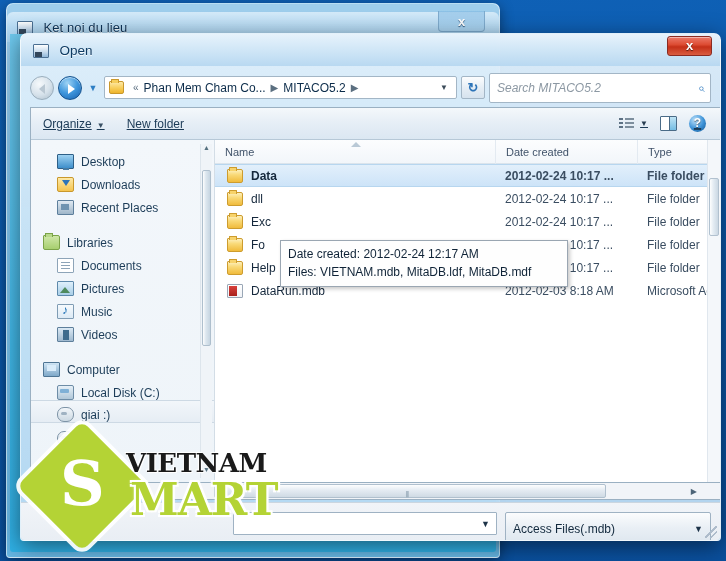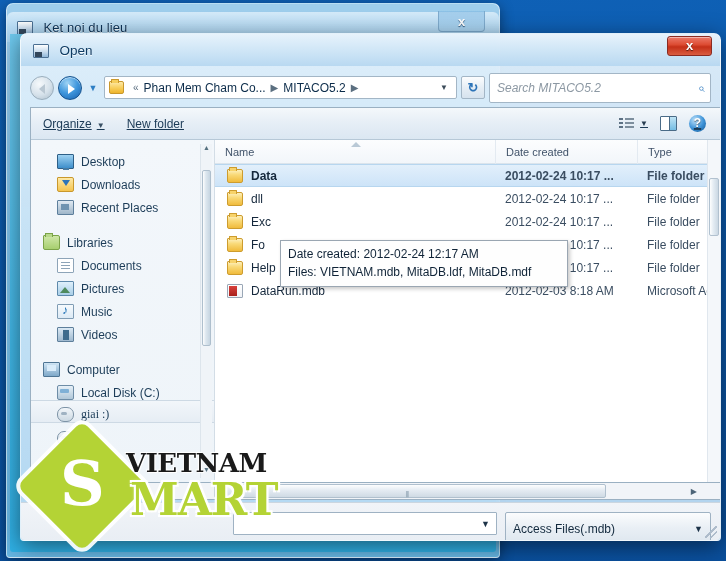--- a/index.html
+++ b/index.html
@@ -268,21 +268,21 @@
     position: relative;
     padding: 6px 0 0 0;
     overflow: hidden;
     font-size: 12px; color: #1c3c58;
   }
   .nav-item {
     height: 23px; display: flex; align-items: flex-end;
     padding-left: 26px; white-space: nowrap;
   }
   .nav-item.top { padding-left: 12px; font-weight: normal; }
-  .nav-item.sel { background: linear-gradient(180deg,#f2f6fa,#e6edf4); border:1px solid #cdd9e4; border-left:none; border-right:none;font-family:Liberation Serif, serif;}
+  .nav-item.sel { background: linear-gradient(180deg,#f2f6fa,#e6edf4); border:1px solid #cdd9e4; border-left:none; border-right:none;}
   .nav-spacer { height: 12px; }
   .ni-icon { width: 17px; height: 15px; margin-right: 7px; flex: none; position: relative; }
   .ic-desktop { background: linear-gradient(180deg,#9fd2f2 0%,#3e8fcb 100%); border:1px solid #2d5f87; border-radius:1px; }
   .ic-desktop::after{content:"";position:absolute;left:5px;bottom:-2px;width:6px;height:2px;background:#4a7ca3;}
   .ic-downloads { background: linear-gradient(180deg,#fde9a8 0%,#f4c44f 100%); border:1px solid #c9982c; border-radius:1px 2px 2px 2px;}
   .ic-downloads::after{content:"";position:absolute;left:4px;top:2px;width:0;height:0;border-left:4px solid transparent;border-right:4px solid transparent;border-top:6px solid #2d74b8;}
   .ic-recent { background: linear-gradient(180deg,#dfe9f2 0%,#9fb6c9 100%); border:1px solid #5d7f9c; border-radius:1px;}
   .ic-recent::after{content:"";position:absolute;left:3px;top:3px;width:8px;height:6px;background:#6f93b0;}
   .ic-libraries { background: linear-gradient(180deg,#cfe7a8 0%,#a7cf6f 100%); border:1px solid #7ba348; border-radius:1px 2px 2px 2px;}
   .ic-libraries::before{content:"";position:absolute;left:1px;top:-3px;width:6px;height:3px;background:#b8d98a;border:1px solid #7ba348;border-bottom:none;}

